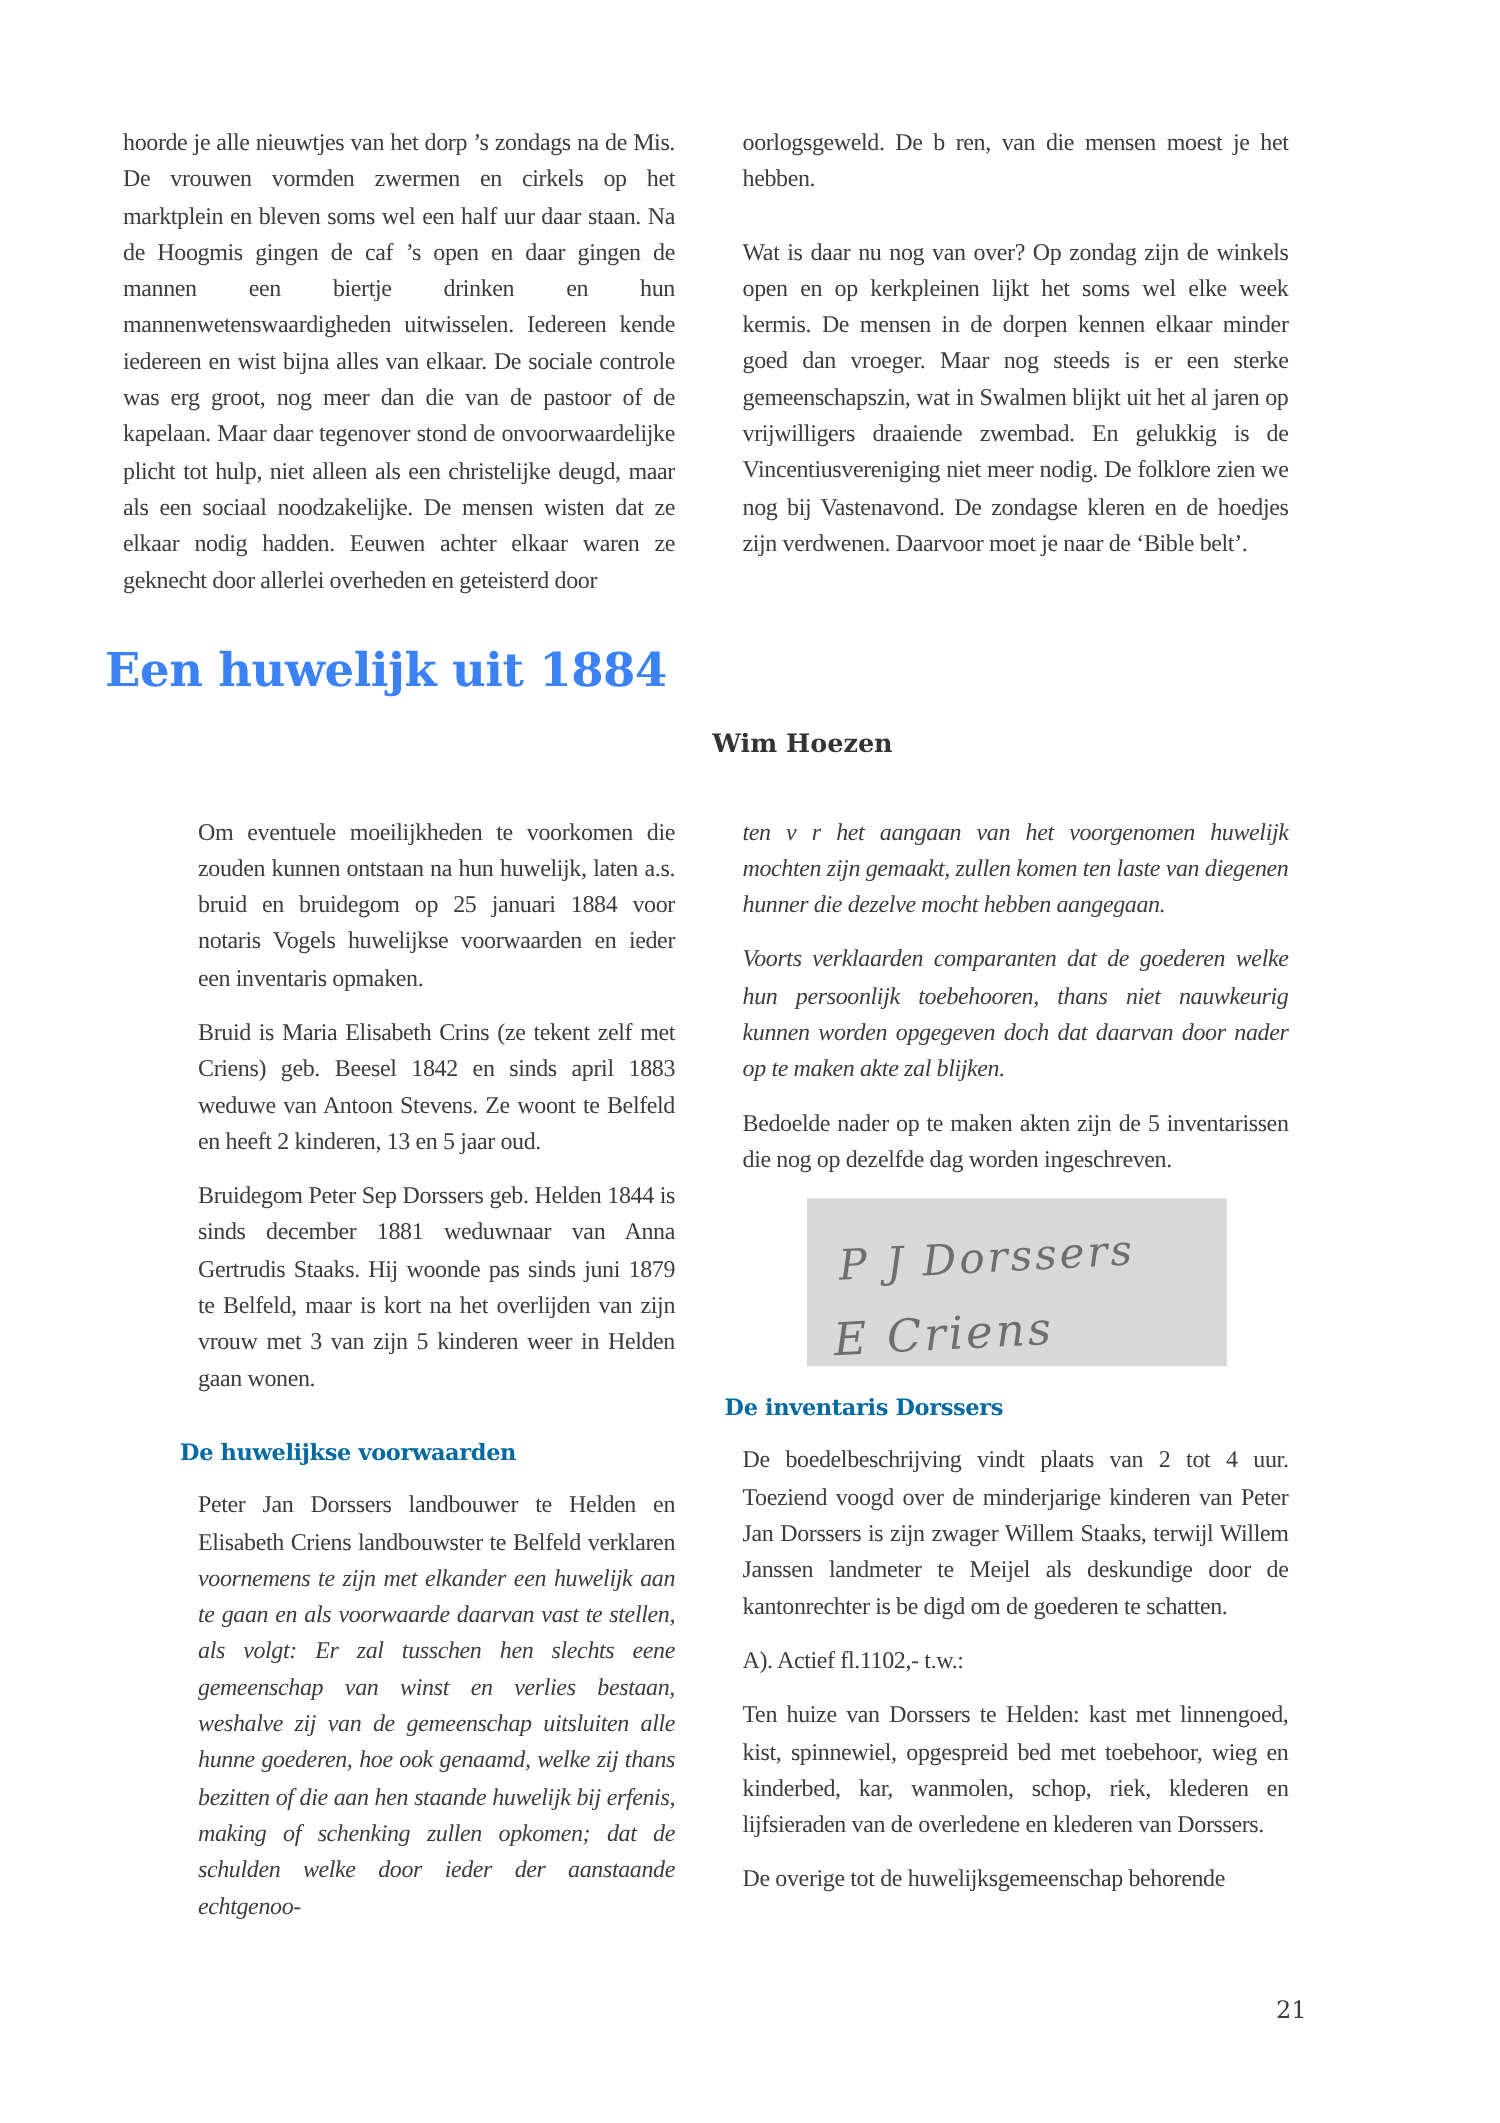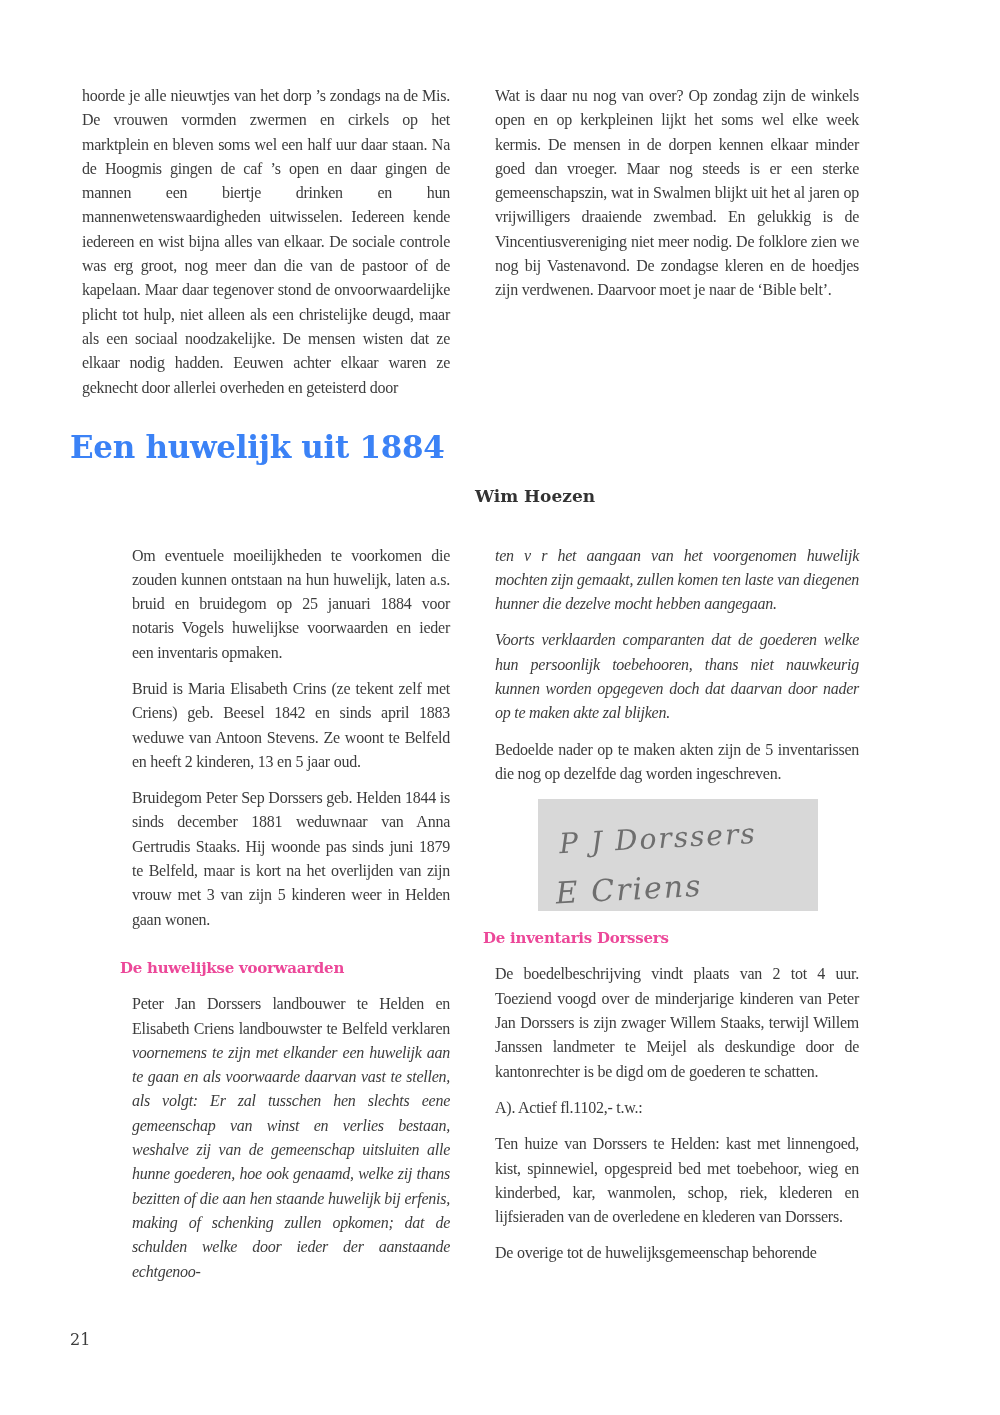--- a/index.html
+++ b/index.html
@@ -43,54 +43,55 @@
     color: #333333;
     text-align: center;
   }
   .article { margin-top: 26px; }
   .subheading {
     margin: 24px 0 0 0;
     font-size: 15px;
     line-height: 24.3px;
     font-weight: bold;
     letter-spacing: -0.25px;
-    color: #ec4899;
+    color: #0369a1;
   }
   .subheading.tight { margin-top: 0; }
   .sig-box {
     width: 280px;
     height: 112px;
     margin: 13px 0 15px 55px;
     background: #d8d8d8;
   }
   .sig-box svg { display: block; width: 100%; height: 100%; }
   .sig-text {
     font-family: "DejaVu Serif", serif;
     font-style: italic;
     fill: #6e6e6e;
     letter-spacing: 2px;
   }
   .page-num {
     width: 801px;
     margin-top: 34px;
-    text-align: left;
+    text-align: right;
     font-size: 16px;
     color: #3c3c3c;
   }
 </style>
 </head>
 <body>
 
 <div class="page">
 
   <section class="cols top">
     <div class="col-a">
       <p class="body">hoorde je alle nieuwtjes van het dorp ’s zondags na de Mis. De vrouwen vormden zwermen en cirkels op het marktplein en bleven soms wel een half uur daar staan. Na de Hoogmis gingen de caf ’s open en daar gingen de mannen een biertje drinken en hun mannenwetenswaardigheden uitwisselen. Iedereen kende iedereen en wist bijna alles van elkaar. De sociale controle was erg groot, nog meer dan die van de pastoor of de kapelaan. Maar daar tegenover stond de onvoorwaardelijke plicht tot hulp, niet alleen als een christelijke deugd, maar als een sociaal noodzakelijke. De mensen wisten dat ze elkaar nodig hadden. Eeuwen achter elkaar waren ze geknecht door allerlei overheden en geteisterd door</p>
     </div>
     <div class="col-b">
+      <p class="body space-after">oorlogsgeweld. De b ren, van die mensen moest je het hebben.</p>
       <p class="body">Wat is daar nu nog van over? Op zondag zijn de winkels open en op kerkpleinen lijkt het soms wel elke week kermis. De mensen in de dorpen kennen elkaar minder goed dan vroeger. Maar nog steeds is er een sterke gemeenschapszin, wat in Swalmen blijkt uit het al jaren op vrijwilligers draaiende zwembad. En gelukkig is de Vincentiusvereniging niet meer nodig. De folklore zien we nog bij Vastenavond. De zondagse kleren en de hoedjes zijn verdwenen. Daarvoor moet je naar de ‘Bible belt’.</p>
     </div>
   </section>
 
   <h1 class="article-title">Een huwelijk uit 1884</h1>
   <div class="author">Wim Hoezen</div>
 
   <section class="cols article">
     <div class="col-a">
       <p class="body">Om eventuele moeilijkheden te voorkomen die zouden kunnen ontstaan na hun huwelijk, laten a.s. bruid en bruidegom op 25 januari 1884 voor notaris Vogels huwelijkse voorwaarden en ieder een inventaris opmaken.</p>

